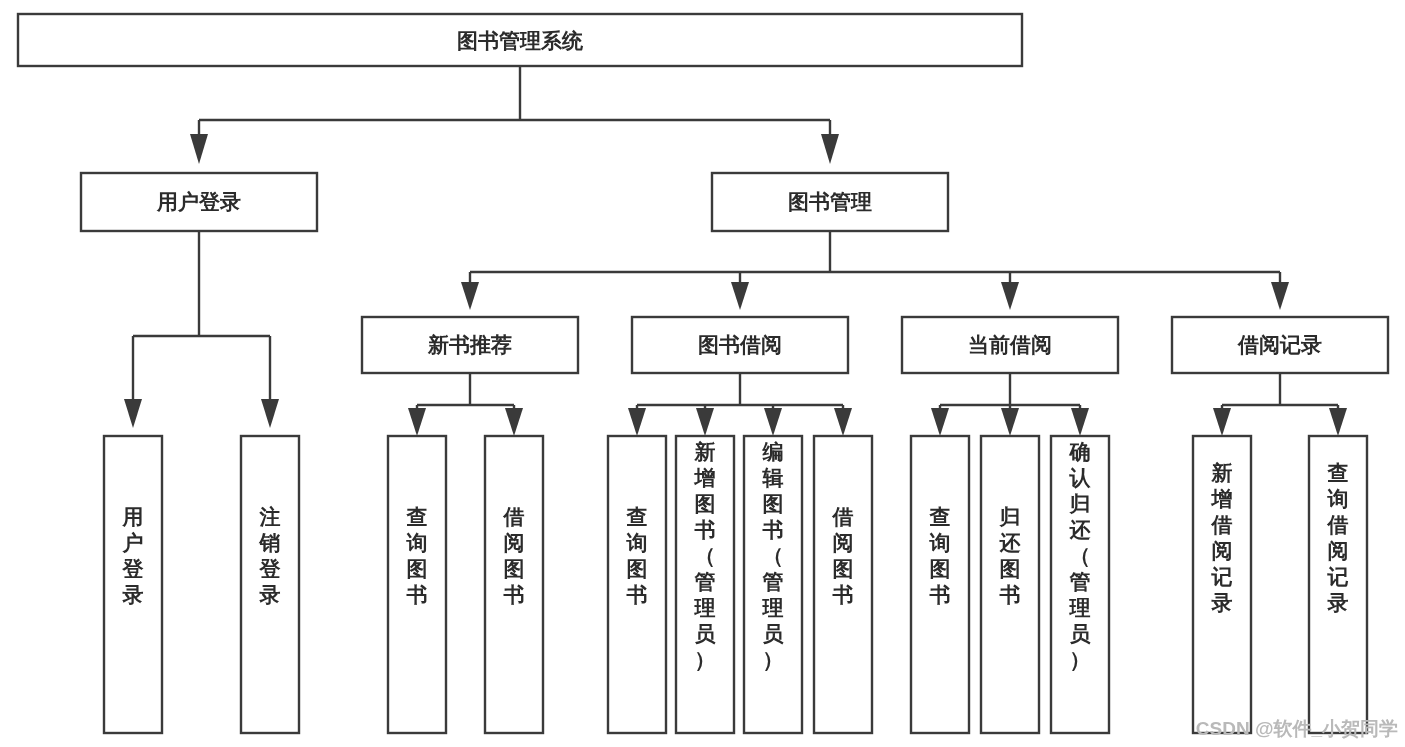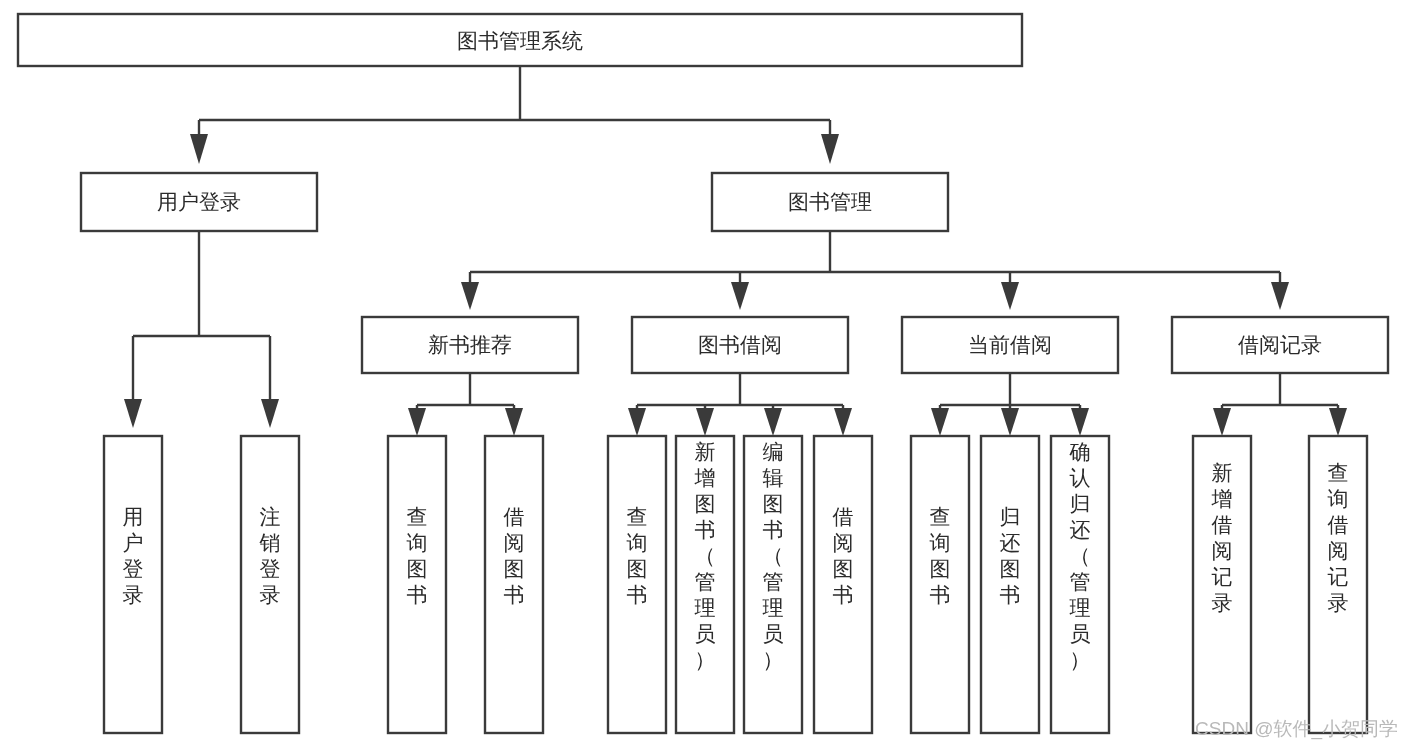--- a/index.html
+++ b/index.html
@@ -11,20 +11,21 @@
   body {
     width: 1405px;
     height: 747px;
     font-family: "Liberation Sans", "DejaVu Sans", sans-serif;
     overflow: hidden;
   }
   #diagram-root {
     position: relative;
     width: 1324px;
     height: 747px;
+    font-weight: bold;
   }
   svg#flow-svg {
     position: absolute;
     top: 0;
     left: 0;
     width: 1405px;
     height: 747px;
     display: block;
   }
   .node-rect {

